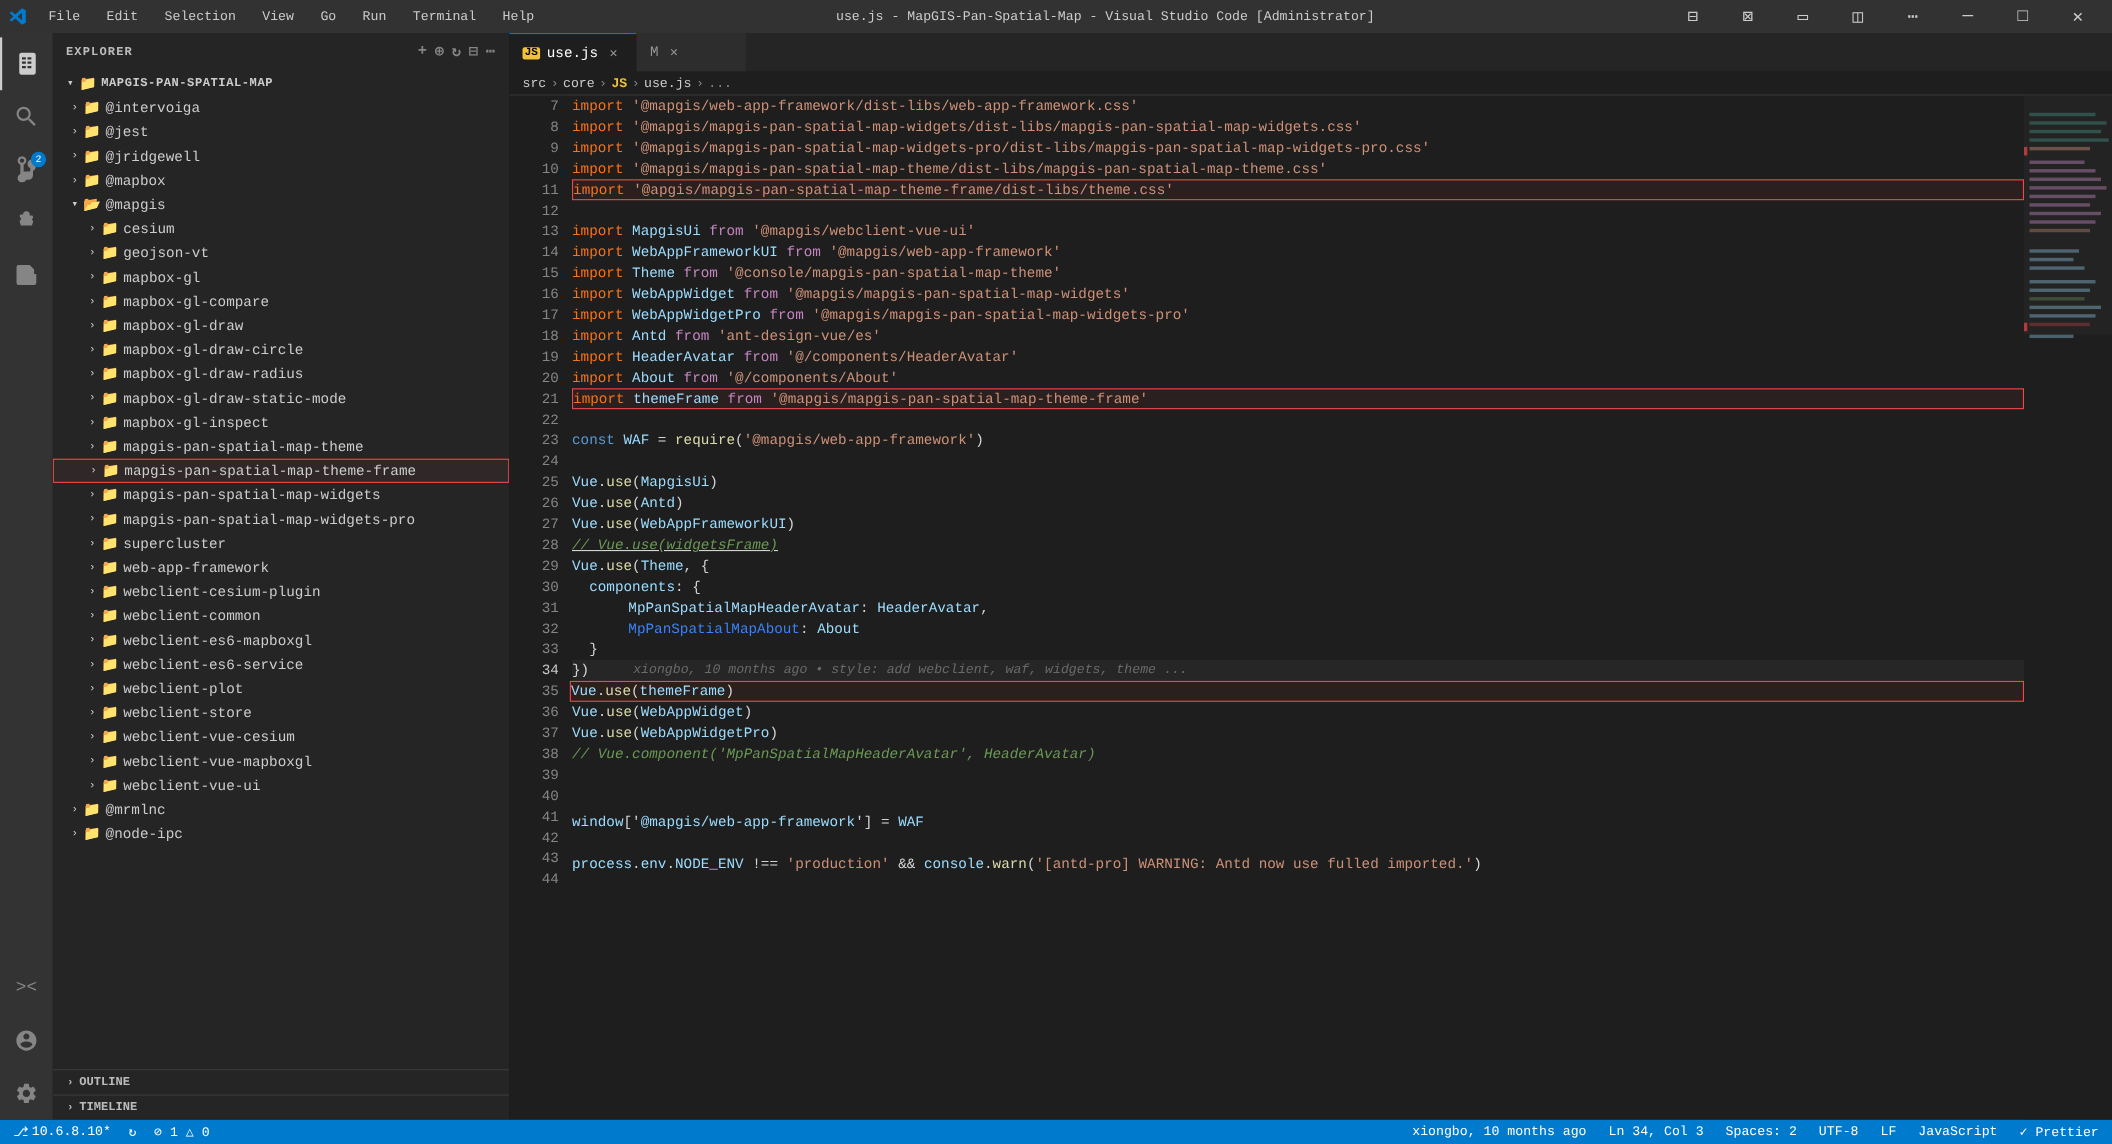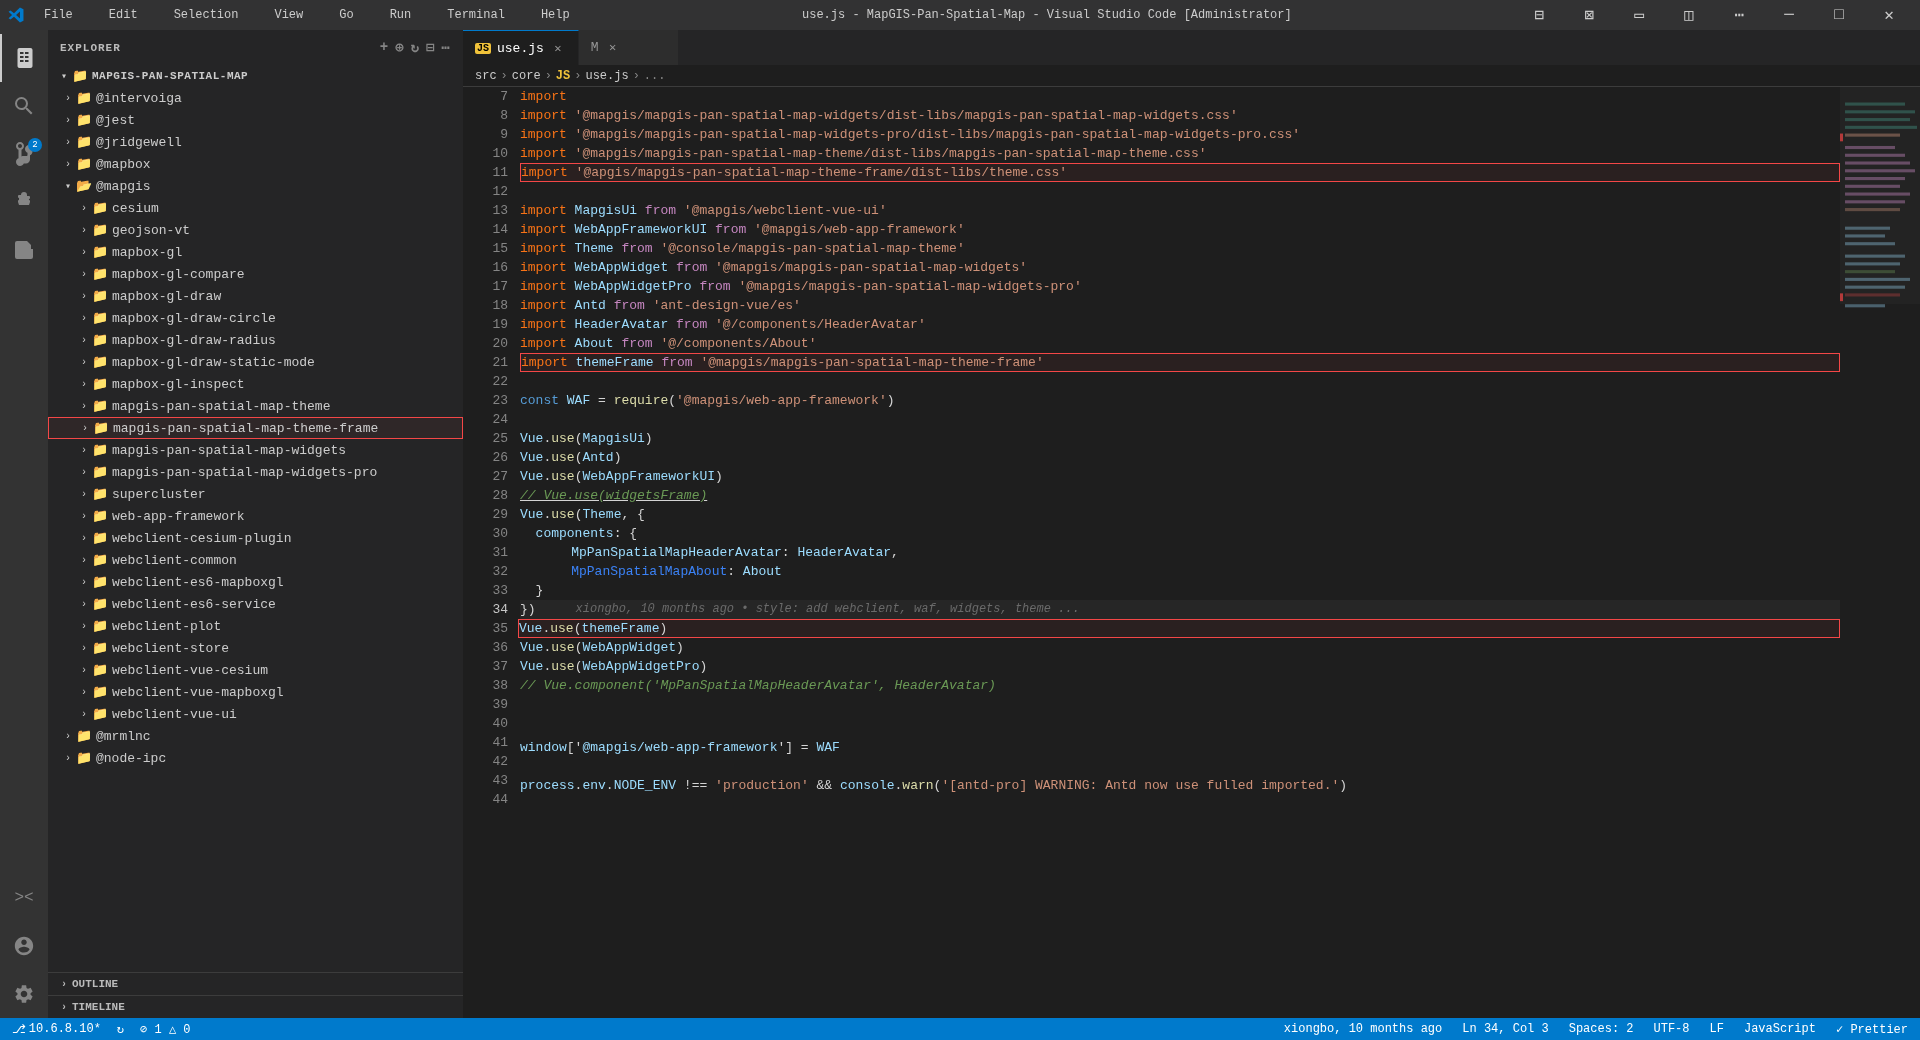--- a/index.html
+++ b/index.html
@@ -29,21 +29,21 @@
       align-items: center;
       gap: 12px;
     }
     .vscode-logo {
       width: 16px;
       height: 16px;
       color: #007acc;
     }
     .titlebar-menu {
       display: flex;
-      gap: 20px;
+      gap: 8px;
       justify-content: space-between;
     }
     .titlebar-menu-item {
       padding: 2px 8px;
       font-size: 12px;
       color: #cccccc;
       cursor: pointer;
       border-radius: 3px;
     }
     .titlebar-center {
@@ -705,21 +705,21 @@
           <div class="line-number">38</div>
           <div class="line-number">39</div>
           <div class="line-number">40</div>
           <div class="line-number">41</div>
           <div class="line-number">42</div>
           <div class="line-number">43</div>
           <div class="line-number">44</div>
         </div>
 
       <div class="code-area" id="code-container">
-          <div class="code-line" style="min-height: 19px;"><span class="kw">import </span></div>
+          <div class="code-line" style="min-height: 19px;"><span class="kw">import </span><span class="str">'@mapgis/web-app-framework/dist-libs/web-app-framework.css'</span></div>
           <div class="code-line" style="min-height: 19px;"><span class="kw">import </span><span class="str">'@mapgis/mapgis-pan-spatial-map-widgets/dist-libs/mapgis-pan-spatial-map-widgets.css'</span></div>
           <div class="code-line" style="min-height: 19px;"><span class="kw">import </span><span class="str">'@mapgis/mapgis-pan-spatial-map-widgets-pro/dist-libs/mapgis-pan-spatial-map-widgets-pro.css'</span></div>
           <div class="code-line" style="min-height: 19px;"><span class="kw">import </span><span class="str">'@mapgis/mapgis-pan-spatial-map-theme/dist-libs/mapgis-pan-spatial-map-theme.css'</span></div>
           <div class="code-line" style="min-height: 19px; border: 1px solid rgb(244, 71, 71); background: rgba(244, 71, 71, 0.06);"><span class="kw">import </span><span class="str">'@apgis/mapgis-pan-spatial-map-theme-frame/dist-libs/theme.css'</span></div>
           <div class="code-line" style="min-height: 19px;">&nbsp;</div>
           <div class="code-line" style="min-height: 19px;"><span class="kw">import </span><span class="var">MapgisUi</span><span class="from-kw"> from </span><span class="str">'@mapgis/webclient-vue-ui'</span></div>
           <div class="code-line" style="min-height: 19px;"><span class="kw">import </span><span class="var">WebAppFrameworkUI</span><span class="from-kw"> from </span><span class="str">'@mapgis/web-app-framework'</span></div>
           <div class="code-line" style="min-height: 19px;"><span class="kw">import </span><span class="var">Theme</span><span class="from-kw"> from </span><span class="str">'@console/mapgis-pan-spatial-map-theme'</span></div>
           <div class="code-line" style="min-height: 19px;"><span class="kw">import </span><span class="var">WebAppWidget</span><span class="from-kw"> from </span><span class="str">'@mapgis/mapgis-pan-spatial-map-widgets'</span></div>
           <div class="code-line" style="min-height: 19px;"><span class="kw">import </span><span class="var">WebAppWidgetPro</span><span class="from-kw"> from </span><span class="str">'@mapgis/mapgis-pan-spatial-map-widgets-pro'</span></div>

